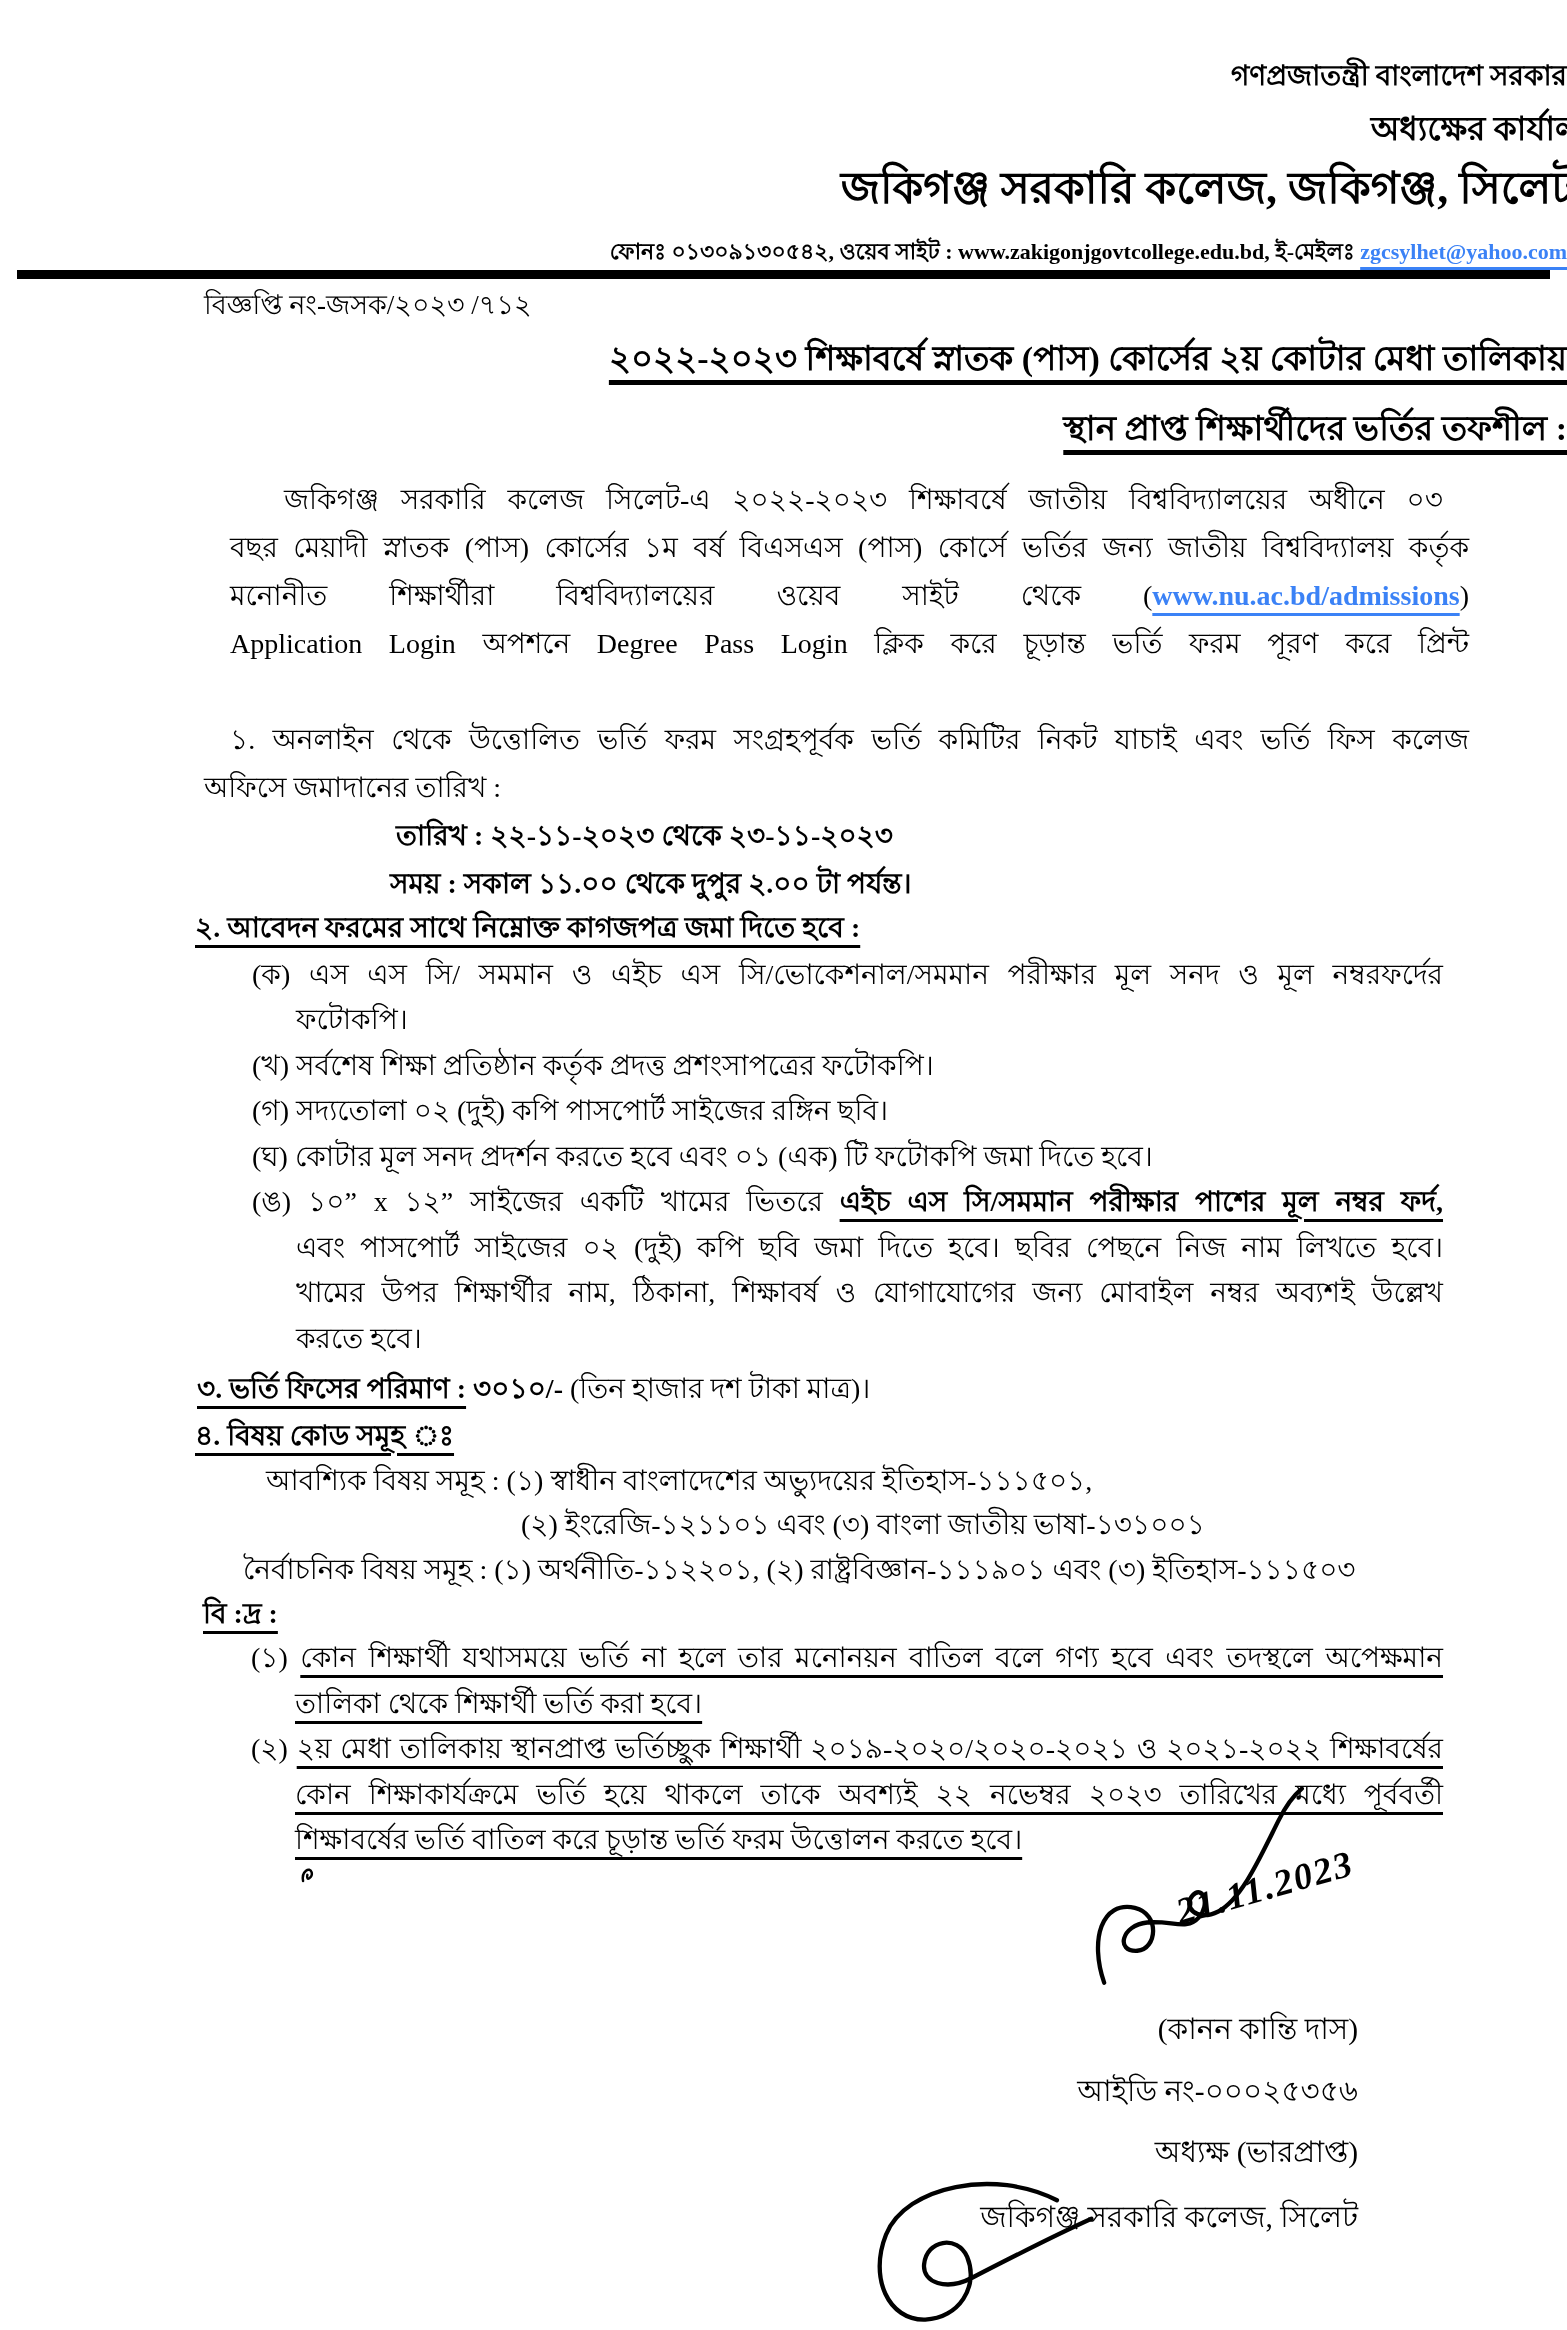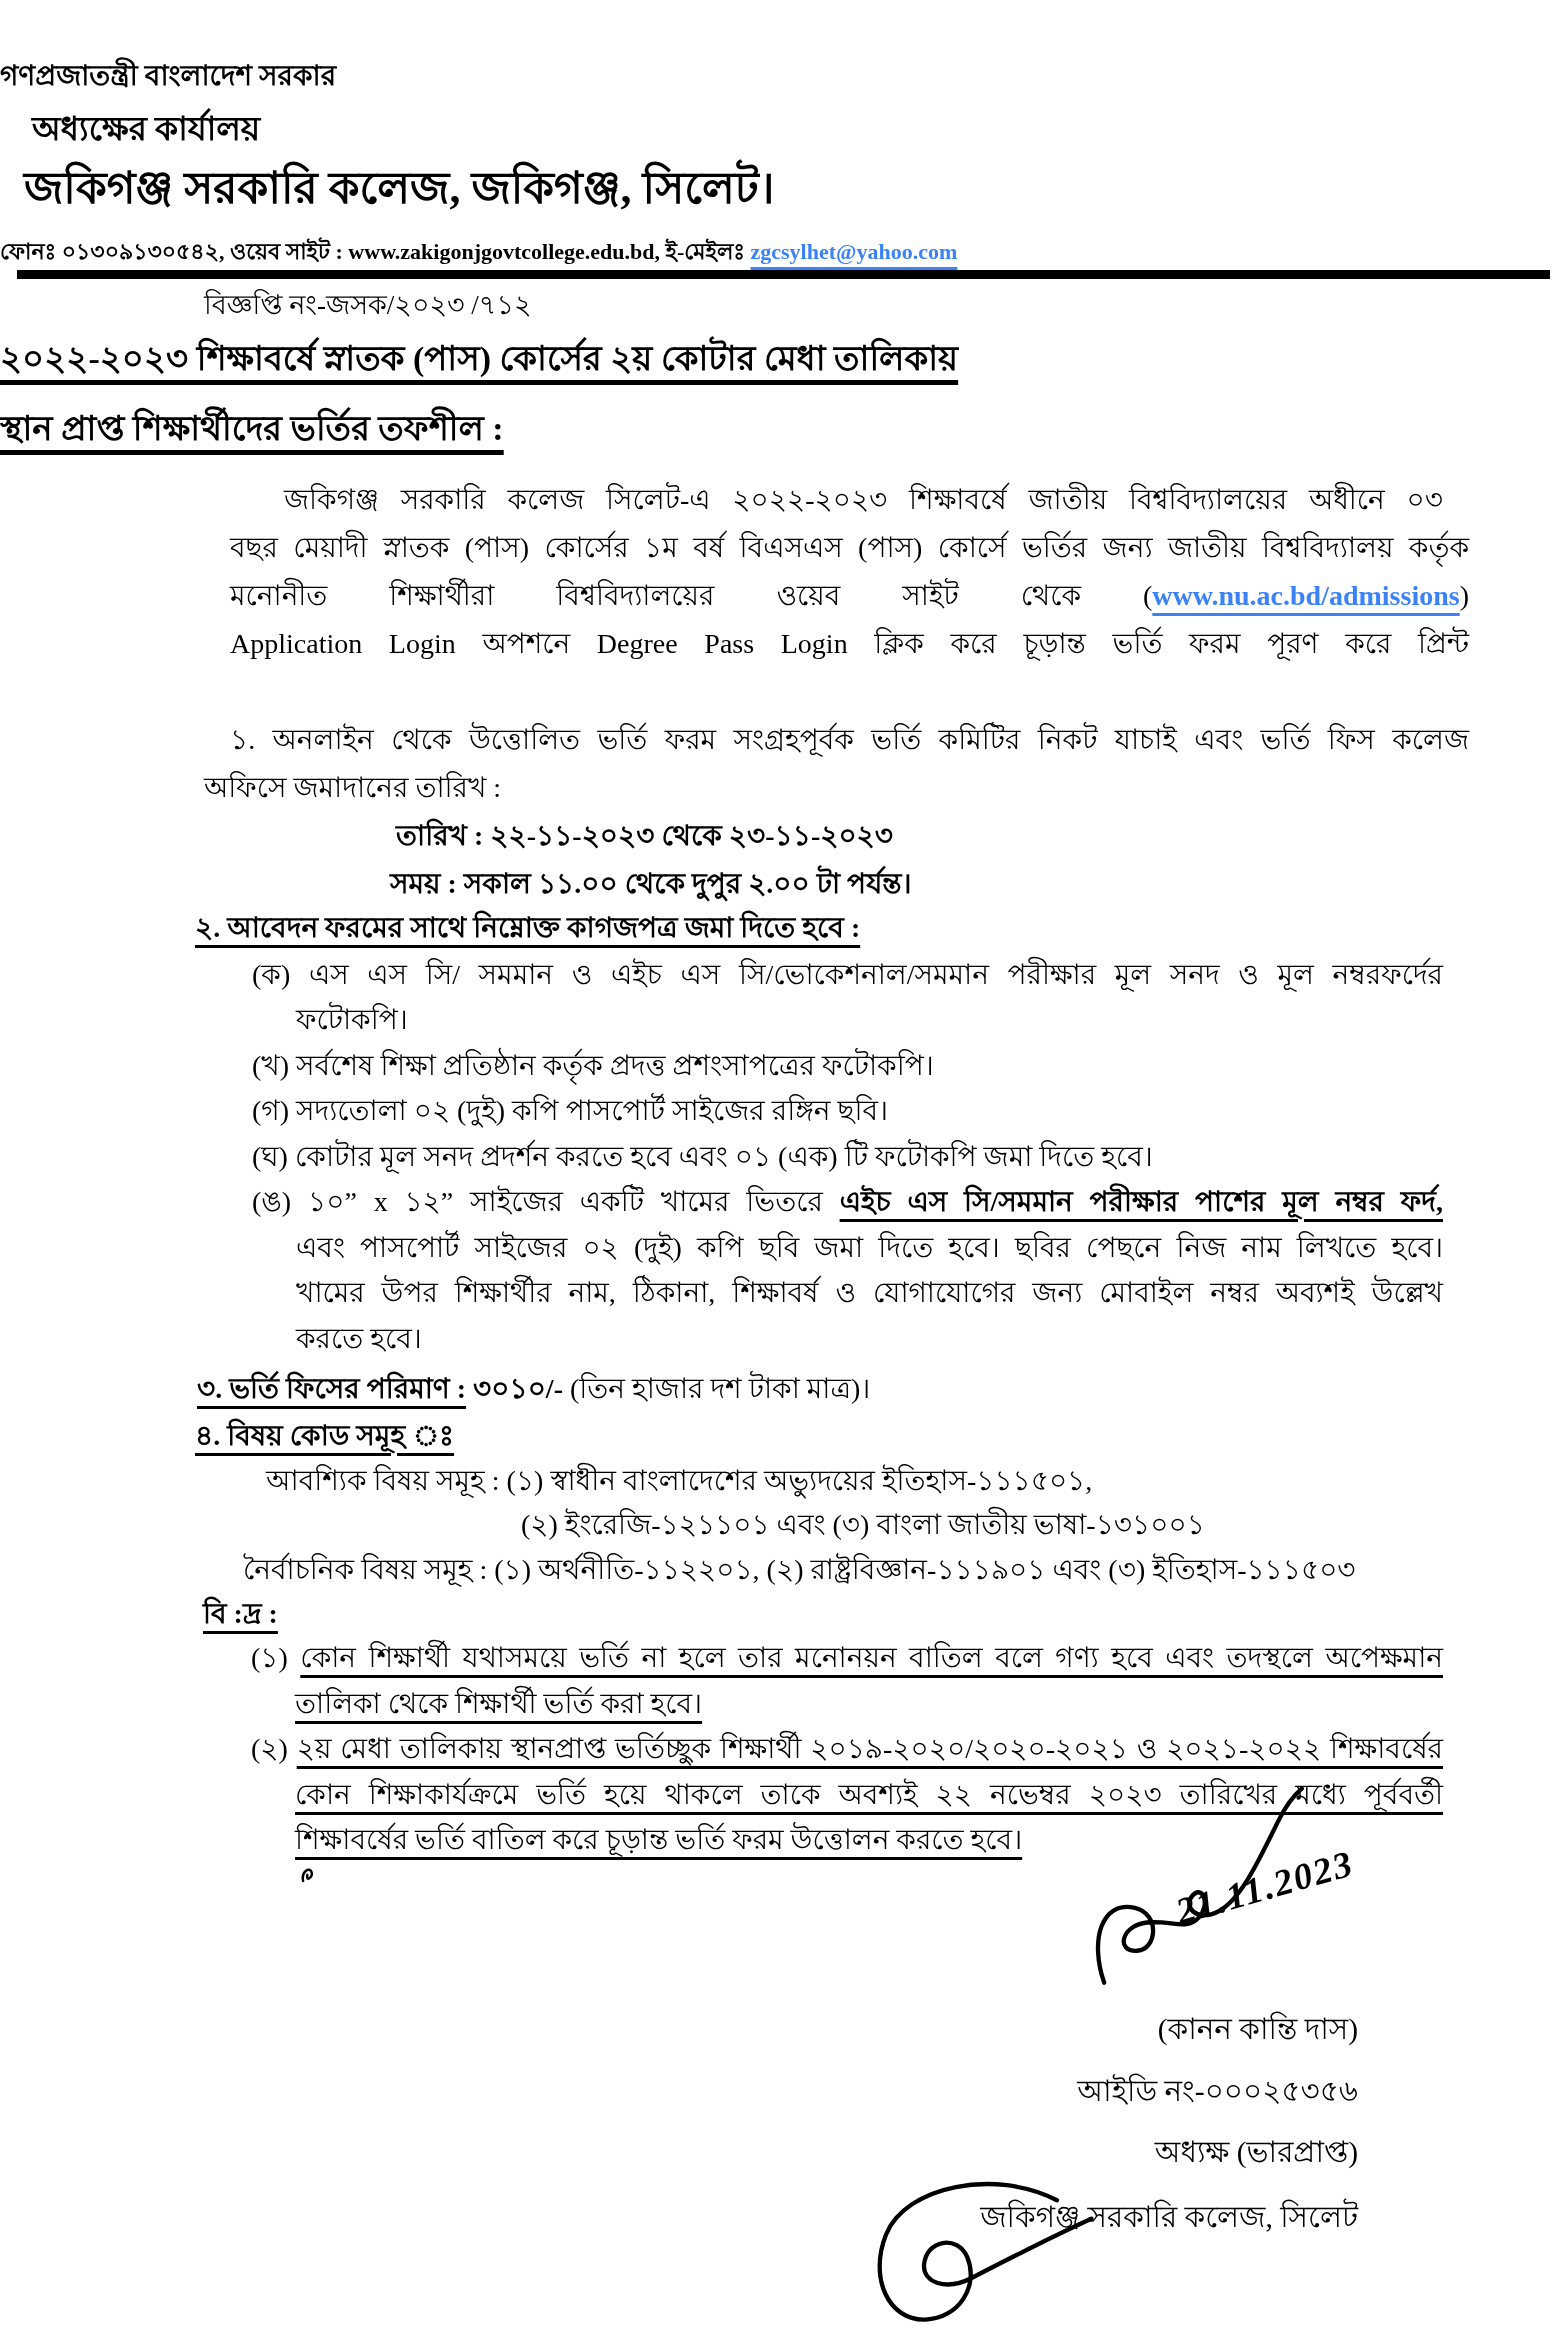--- a/index.html
+++ b/index.html
@@ -7,21 +7,21 @@
     position:relative;
     width:1567px; height:2330px;
     margin:0 auto;
     background:#ffffff;
     color:#000;
     font-family:"Liberation Serif","DejaVu Sans",serif;
     font-size:28px;
     overflow:hidden;
   }
   .t { position:absolute; line-height:1.25; }
-  .center { left:0; width:1567px; text-align:left; }
+  .center { left:0; width:1567px; text-align:right; }
   .bold { font-weight:bold; }
   .gov     { font-size:28px; }
   .office  { font-size:33px;padding-left:32px; }
   .college { font-size:44px;margin-left:24px; }
   .contact { font-size:22px; }
   .memo    { font-size:27px; }
   .titleln { font-size:34px; }
   .sigtxt  { font-size:29.5px; left:891px; width:467px; text-align:right; }
   .j    { left:204px; width:1239px; text-align:justify; text-align-last:justify;margin-left:26px; }
   .jl   { left:204px; width:1239px; }

